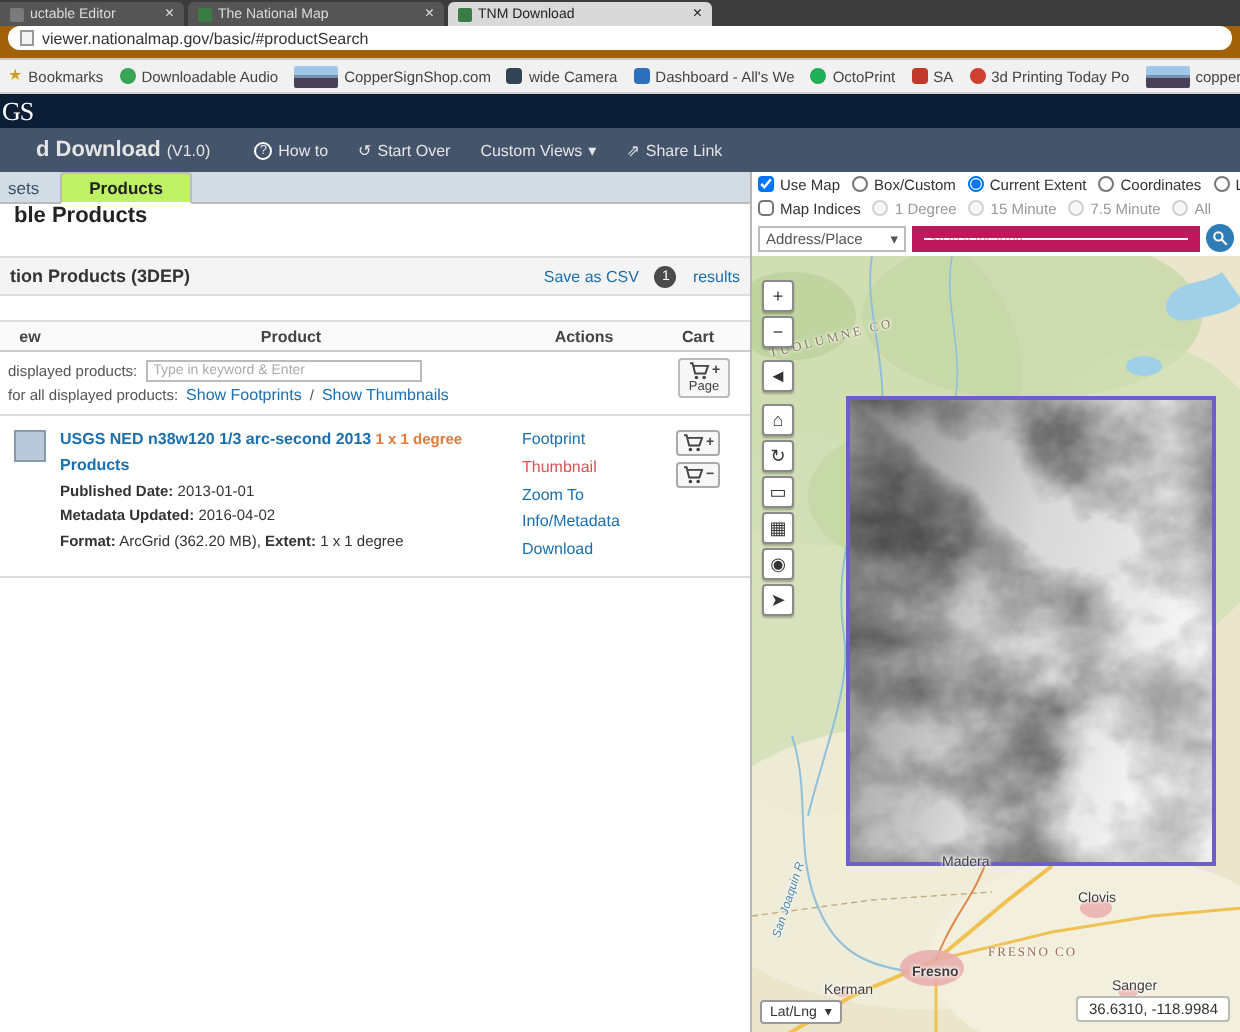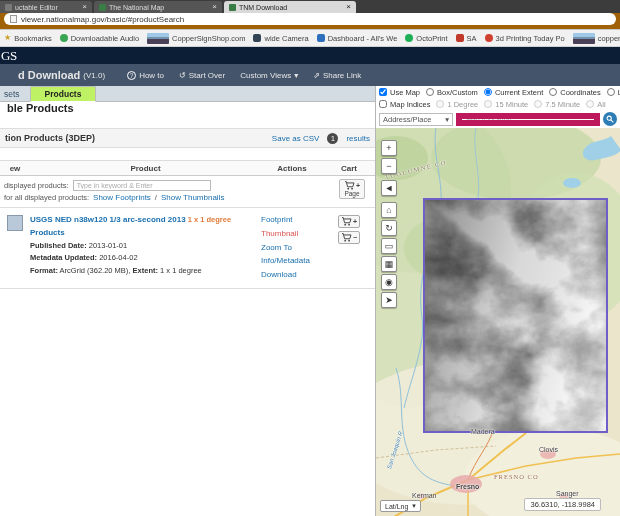--- a/index.html
+++ b/index.html
@@ -115,21 +115,21 @@
   .mlabel{position:absolute;font-size:7px;color:#3d3d3d;white-space:nowrap;
     text-shadow:0 0 2px #fff,0 0 2px #fff,0 0 1px #fff;}
   .mlabel.county{font-family:"Liberation Serif",serif;font-size:6.5px;letter-spacing:1.5px;color:#8a7a5e;}
   .mlabel.river{color:#4a86b0;font-style:italic;font-size:6px;transform:rotate(-72deg);transform-origin:left top;}
   .controls{position:absolute;left:5px;top:12px;display:flex;flex-direction:column;gap:2px;z-index:5;}
   .mbtn{width:16px;height:16px;background:#fff;border:1px solid #8a8a8a;border-radius:2px;font-size:9px;
     line-height:13px;text-align:center;color:#333;box-shadow:0 1px 1px rgba(0,0,0,.25);cursor:pointer;padding:0;}
   .gap{margin-top:4px;}
   .latlng{position:absolute;left:4px;bottom:4px;background:#fff;border:1px solid #999;font-size:7px;
     padding:1px 4px;color:#333;display:flex;gap:4px;align-items:center;border-radius:2px;z-index:6;cursor:pointer;}
-  .coords{position:absolute;right:19px;bottom:5px;background:rgba(255,255,255,.95);border:1px solid #bbb;
+  .coords{position:absolute;right:5px;bottom:5px;background:rgba(255,255,255,.95);border:1px solid #bbb;
     font-size:7.5px;padding:1px 5px;color:#333;border-radius:2px;z-index:6;text-align:center;}
 </style>
 </head>
 <body>
 
 <div class="screen">
 
   <div class="tabbar">
     <div class="tab t1">
       <span class="fav" style="background:#7a7a7a;"></span>

